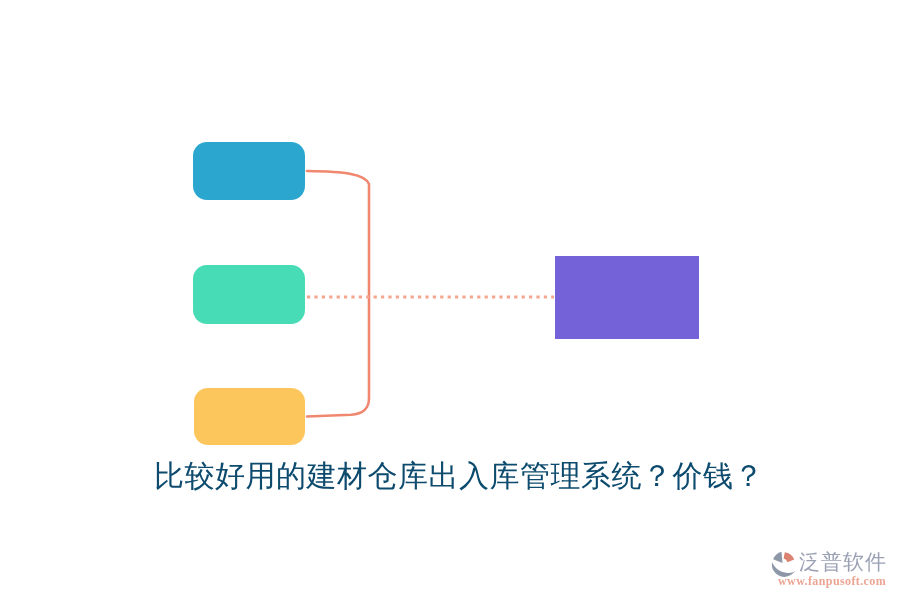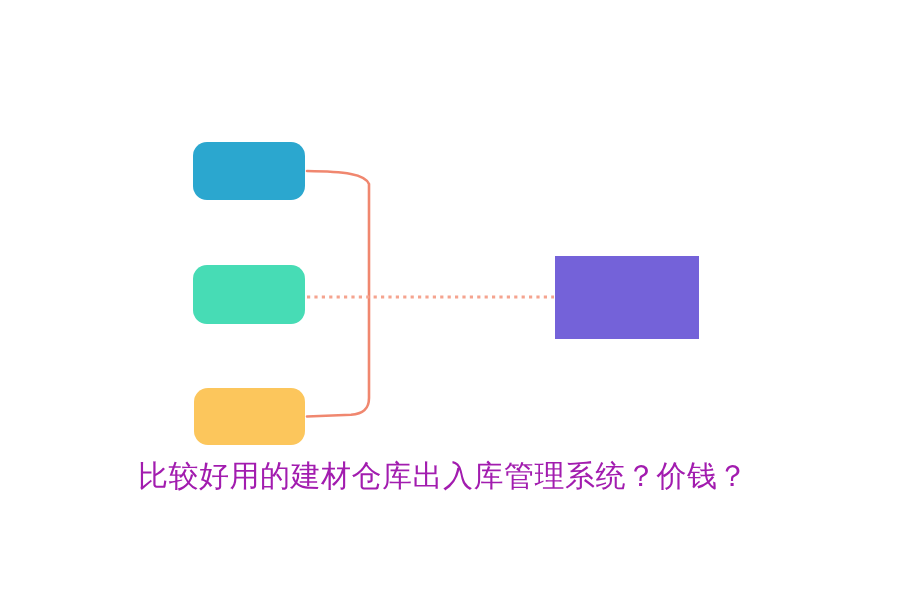--- a/index.html
+++ b/index.html
@@ -91,16 +91,26 @@
   </svg>
 
   <div class="node rounded node-top" style="background-color: rgb(43, 167, 207);"></div>
 
   <div class="node rounded node-middle" style="background-color: rgb(71, 220, 181);"></div>
 
   <div class="node rounded node-bottom" style="background-color: rgb(252, 198, 92);"></div>
 
   <div class="node node-right" style="background-color: rgb(116, 98, 217);"></div>
 
-  <div class="headline" style="color: #a21caf;">比较好用的建材仓库出入库管理系统？价钱？</div>
+  <div class="headline" style="color: #0c4a6e; margin-left: 16px;">比较好用的建材仓库出入库管理系统？价钱？</div>
 
+  <div class="watermark">
+    <svg class="logo" viewBox="0 0 26 26" xmlns="http://www.w3.org/2000/svg">
+
+      <path d="M10.5,0.8 A12.6,12.6 0 0,0 2.2,8.2 L11.5,12 Z" fill="#8D97A8"></path>
+      <path d="M13.8,1.2 A12,12 0 0,1 23.2,8.4 L16.5,11.3 A5.4,5.4 0 0,0 12.6,7.6 Z" fill="#DB8271"></path>
+      <path d="M1.1,11.2 A12.4,12.4 0 0,0 20.8,23.2 L24.5,20.2 A17,17 0 0,1 1.1,11.2 Z" fill="#8D97A8"></path>
+    </svg>
+    <span class="brand" style="color: rgb(155, 162, 180);">泛普软件</span>
+    <span class="url" style="color: rgb(236, 164, 147);">www.fanpusoft.com</span>
+  </div>
 
 </div>
 
 </body></html>

